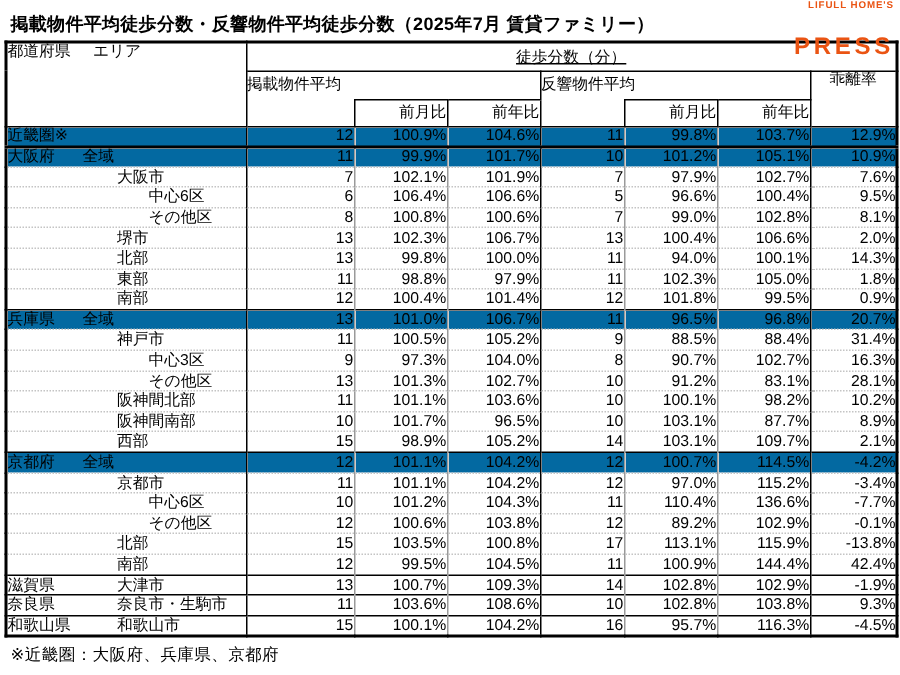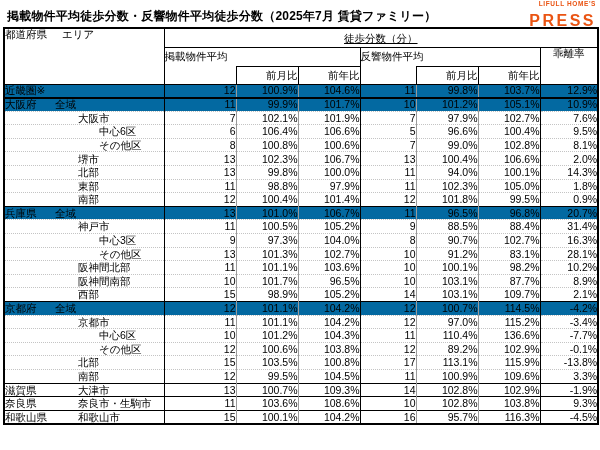--- a/index.html
+++ b/index.html
@@ -9,21 +9,21 @@
     color:#000;
   }
   .page{position:relative;width:600px;height:415px;}
   .topbar{position:relative;height:27px;}
   .title{
     position:absolute;left:7px;top:8px;
     font-size:12px;font-weight:bold;letter-spacing:0.2px;white-space:nowrap;
   }
   .logo{position:absolute;right:4px;top:1px;text-align:right;line-height:1;}
   .logo-top{font-size:6.5px;font-weight:bold;letter-spacing:0.6px;color:#ea5413;}
-  .logo-main{font-size:16px;font-weight:bold;letter-spacing:2.5px;color:#ea5413;margin-top:5px;}
+  .logo-main{font-size:16px;font-weight:bold;letter-spacing:2.5px;color:#ea5413;margin-top:16px;}
 
   table.walk{
     border-collapse:collapse;table-layout:fixed;
     margin-left:3px;width:594px;
     border:2px solid #000;
   }
   table.walk th, table.walk td{
     font-size:10.5px;font-weight:normal;line-height:1;
     padding:0;margin:0;overflow:hidden;white-space:nowrap;
   }
@@ -316,22 +316,22 @@
           <td class="num c5">115.9%</td>
           <td class="num c6">-13.8%</td>
         </tr>
         <tr class="">
           <td class="areacell"><span class="pref"></span><span class="area lvl2">南部</span></td>
           <td class="num c0">12</td>
           <td class="num c1">99.5%</td>
           <td class="num c2">104.5%</td>
           <td class="num c3">11</td>
           <td class="num c4">100.9%</td>
-          <td class="num c5">109.6%</td>
-          <td class="num c6">3.3%</td>
+          <td class="num c5">144.4%</td>
+          <td class="num c6">42.4%</td>
         </tr>
         <tr class="group-start">
           <td class="areacell"><span class="pref">滋賀県</span><span class="area lvl2">大津市</span></td>
           <td class="num c0">13</td>
           <td class="num c1">100.7%</td>
           <td class="num c2">109.3%</td>
           <td class="num c3">14</td>
           <td class="num c4">102.8%</td>
           <td class="num c5">102.9%</td>
           <td class="num c6">-1.9%</td>
@@ -352,14 +352,15 @@
           <td class="num c1">100.1%</td>
           <td class="num c2">104.2%</td>
           <td class="num c3">16</td>
           <td class="num c4">95.7%</td>
           <td class="num c5">116.3%</td>
           <td class="num c6">-4.5%</td>
         </tr>
       </tbody>
   </table>
 
+  <div class="footnote">※近畿圏：大阪府、兵庫県、京都府</div>
 
 </div>
 
 </body></html>

